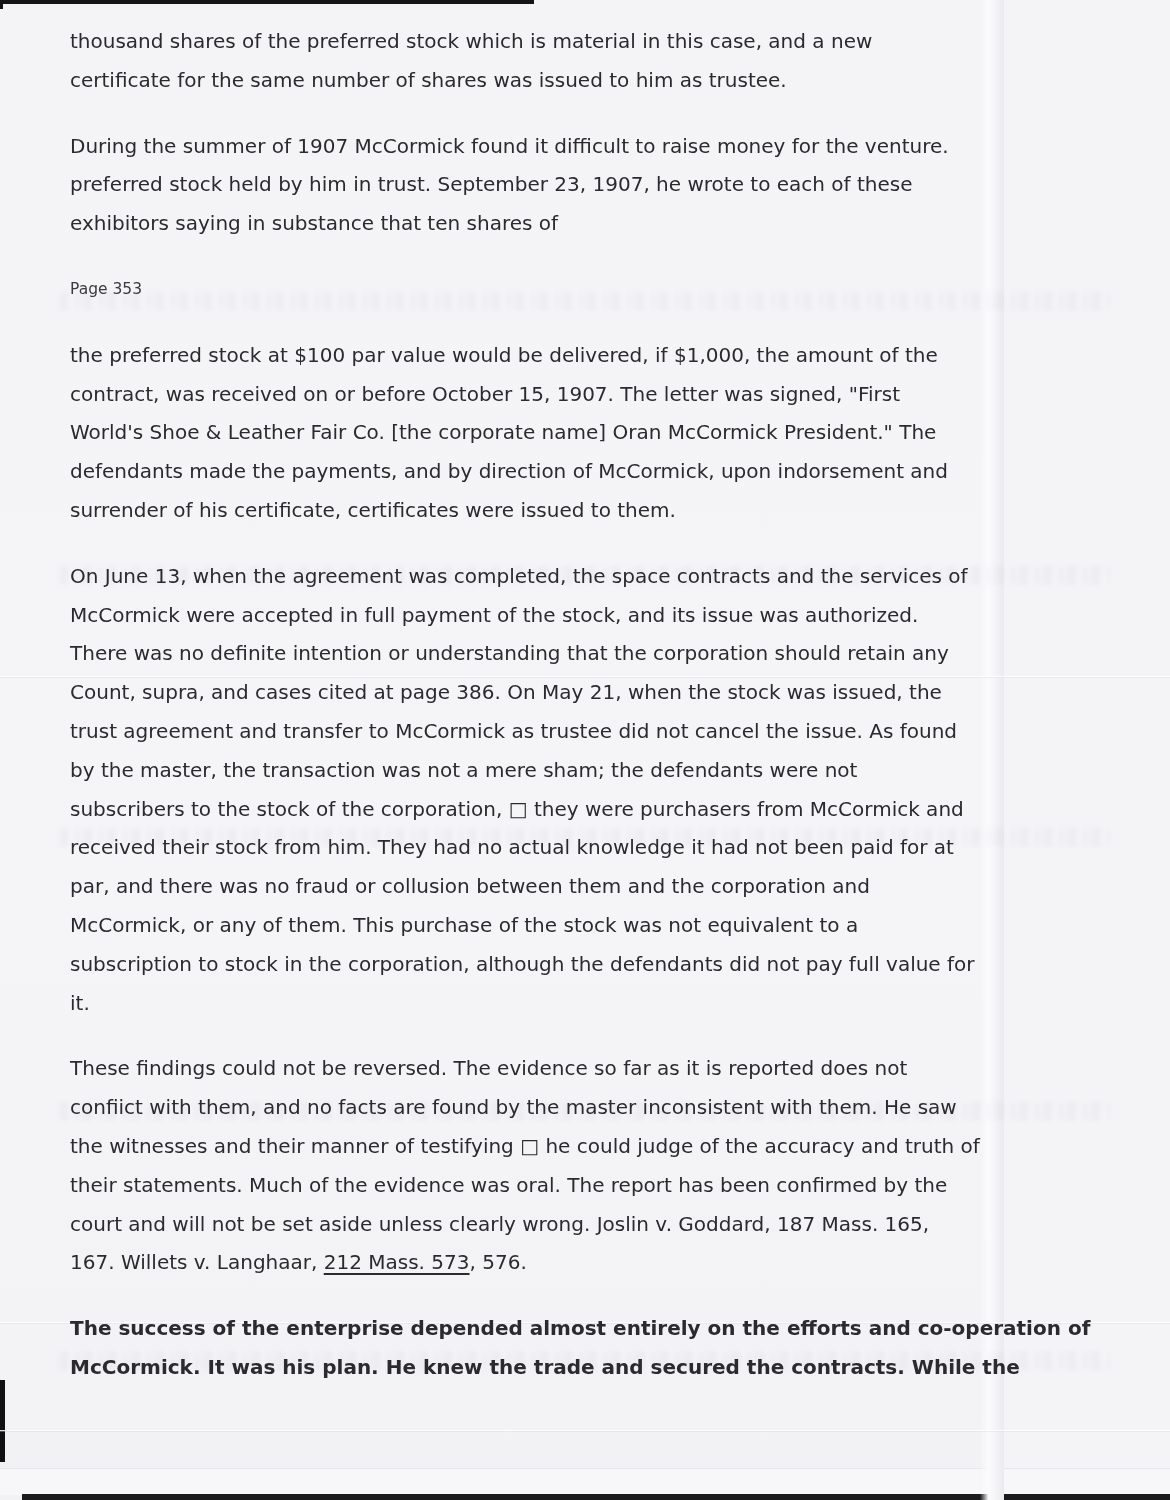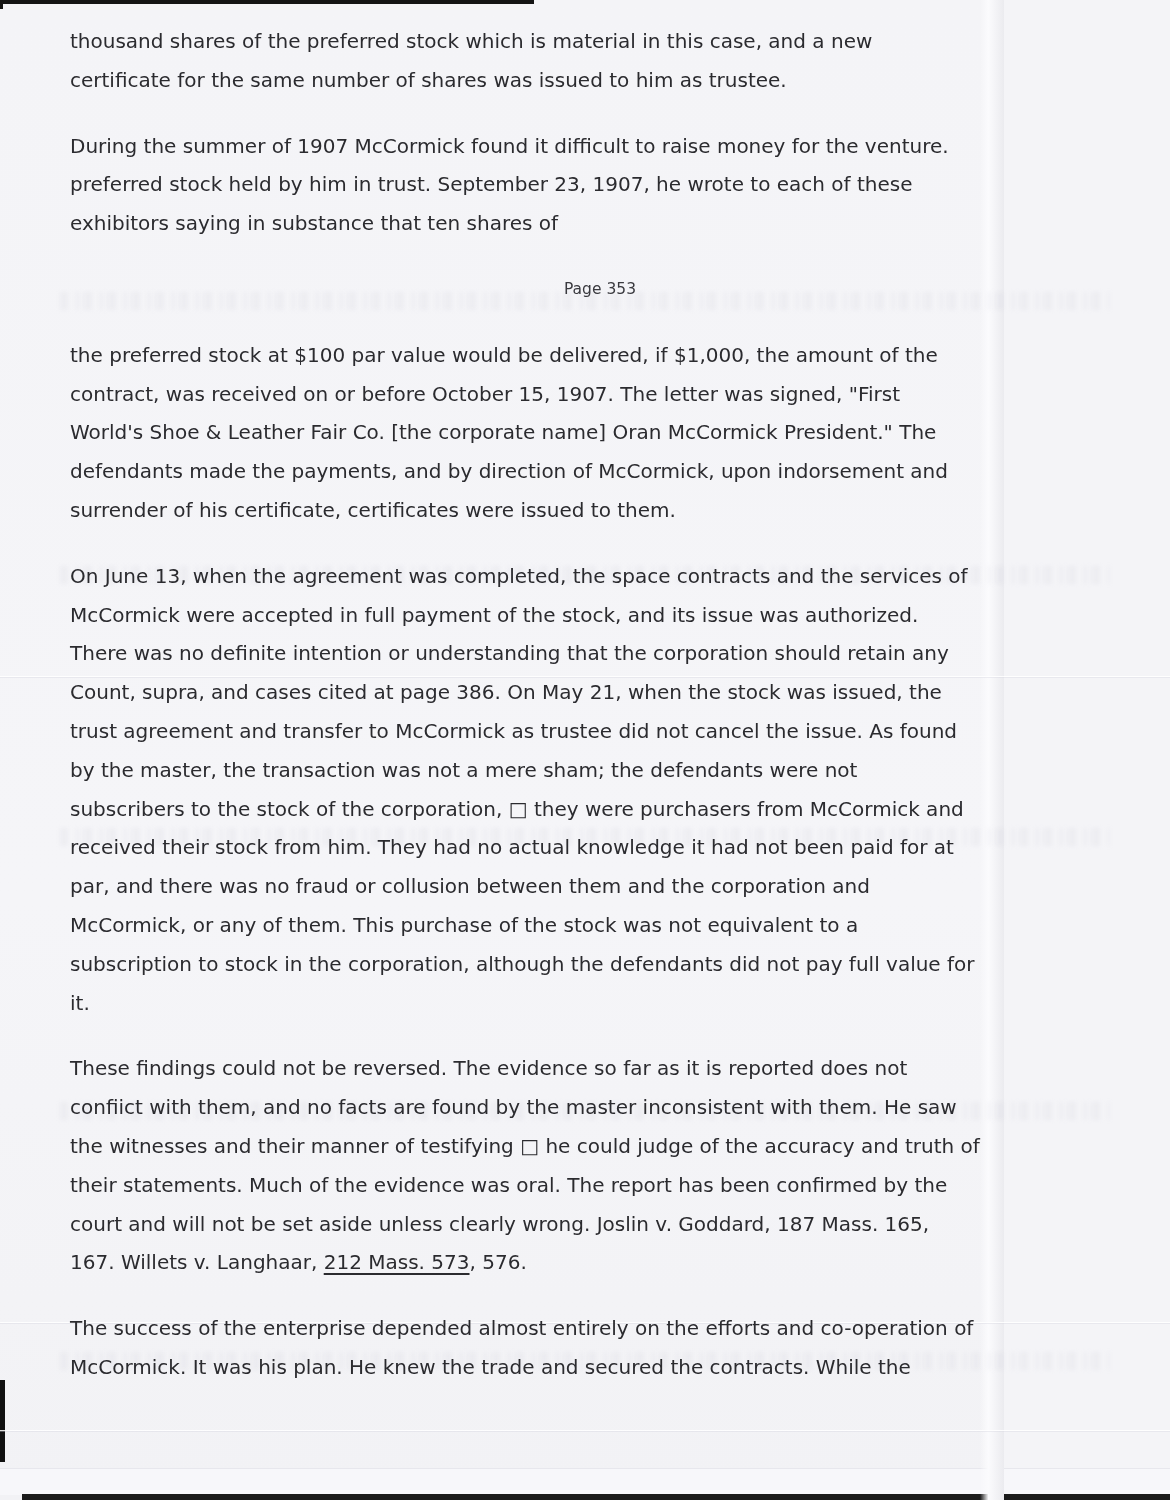--- a/index.html
+++ b/index.html
@@ -67,28 +67,27 @@
   
   #doc {
     position: absolute;
     top: 22px; left: 70px;
     width: 1060px;
     color: #2b2b2f;
     font-size: 20px;
     line-height: 38.8px;
   }
   .paragraph { margin: 0 0 27px 0; }
-  .paragraph:last-child { margin-bottom: 4px; }
+  .paragraph:last-child { margin-bottom: 4px; font-weight: bold; }
   .line { white-space: nowrap; }
   .page-marker-line {
     font-size: 15.5px;
     color: #3a3a3f;
     line-height: 38.8px;
     margin: 0 0 27px 0;
-    text-align: center;
   }
   .citation-link {
     text-decoration: underline;
     text-underline-offset: 4px;
     color: #2b2b2f;
     cursor: pointer;
   }
 </style>
 </head>
 <body>

